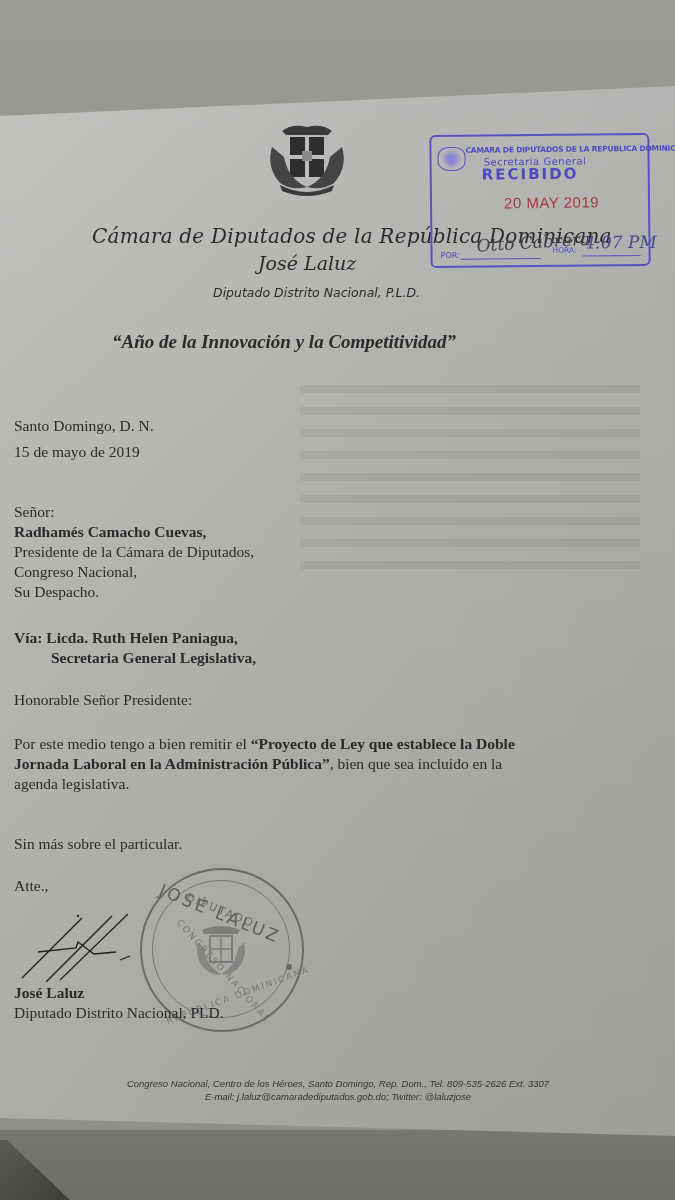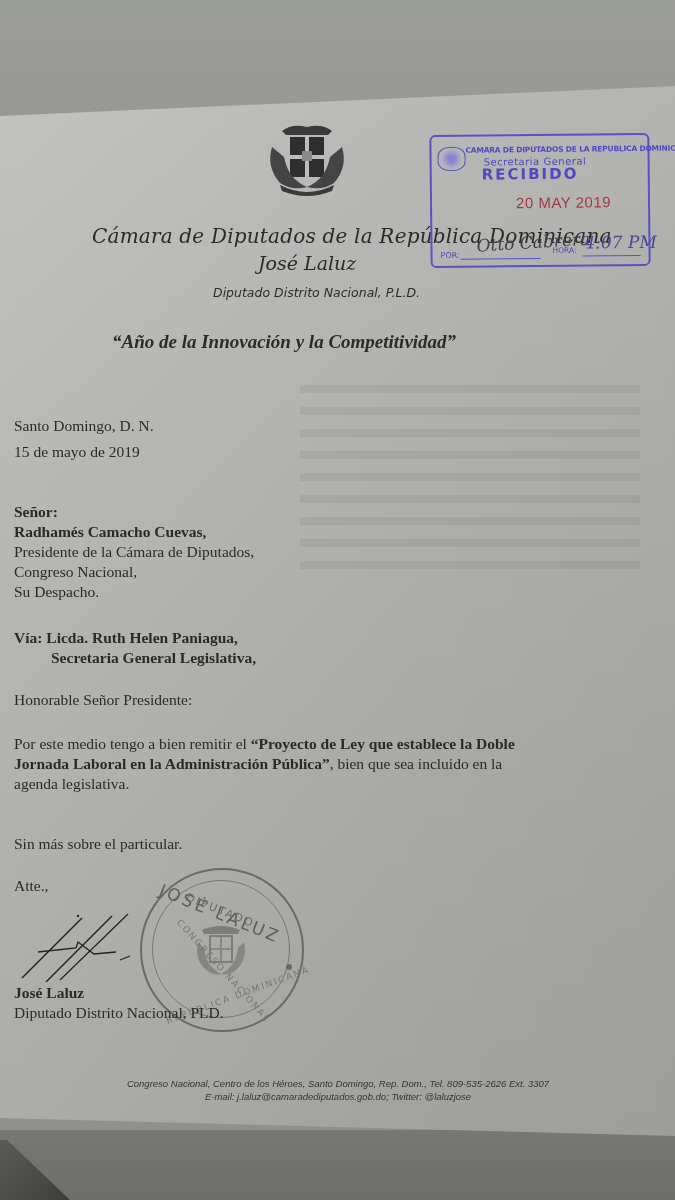--- a/index.html
+++ b/index.html
@@ -76,21 +76,21 @@
   .stamp-org {
     position:absolute; left:34px; top:9px; font-size:7.5px; font-weight:bold; white-space:nowrap; letter-spacing:-0.2px;
   }
   .stamp-dept {
     position:absolute; left:52px; top:20px; font-size:10px; white-space:nowrap; letter-spacing:0.5px;
   }
   .stamp-status {
     position:absolute; left:50px; top:29px; font-size:15px; font-weight:bold; white-space:nowrap; letter-spacing:2px;
   }
   .stamp-date {
-    position:absolute; left:84px; top:58px; font-size:15px; color:#a53a44; white-space:nowrap; letter-spacing:0.5px;
+    position:absolute; left:72px; top:58px; font-size:15px; color:#a53a44; white-space:nowrap; letter-spacing:0.5px;
     font-family:"Liberation Sans", sans-serif;
   }
   .stamp-por {
     position:absolute; left:8px; top:114px; font-size:8px; white-space:nowrap;
   }
   .stamp-hora {
     position:absolute; left:120px; top:110px; font-size:7.5px; white-space:nowrap;
   }
   .stamp-line1 { position:absolute; left:28px; top:122px; width:80px; border-bottom:1px solid #5a52c2; }
   .stamp-line2 { position:absolute; left:150px; top:120px; width:58px; border-bottom:1px solid #5a52c2; }
@@ -190,21 +190,21 @@
   <div class="stamp-por">POR:</div>
   <div class="stamp-line1"></div>
   <div class="stamp-hora">HORA:</div>
   <div class="stamp-hand-time">4:07 PM</div>
   <div class="stamp-line2"></div>
 </div>
 
 <div class="body-text" style="top:416px;">Santo Domingo, D. N.</div>
 <div class="body-text" style="top:442px;">15 de mayo de 2019</div>
 
-<div class="body-text" style="top:502px;font-weight:bold;">Señor:</div>
+<div class="body-text" style="top:502px;">Señor:</div>
 <div class="body-text bold" style="top:522px;text-align:right;">Radhamés Camacho Cuevas,</div>
 <div class="body-text" style="top:542px;">Presidente de la Cámara de Diputados,</div>
 <div class="body-text" style="top:562px;">Congreso Nacional,</div>
 <div class="body-text" style="top:582px;">Su Despacho.</div>
 
 <div class="body-text bold" style="top:628px;">Vía: Licda. Ruth Helen Paniagua,</div>
 <div class="body-text bold indent" style="top:648px;">Secretaria General Legislativa,</div>
 
 <div class="body-text" style="top:690px;">Honorable Señor Presidente:</div>
 

